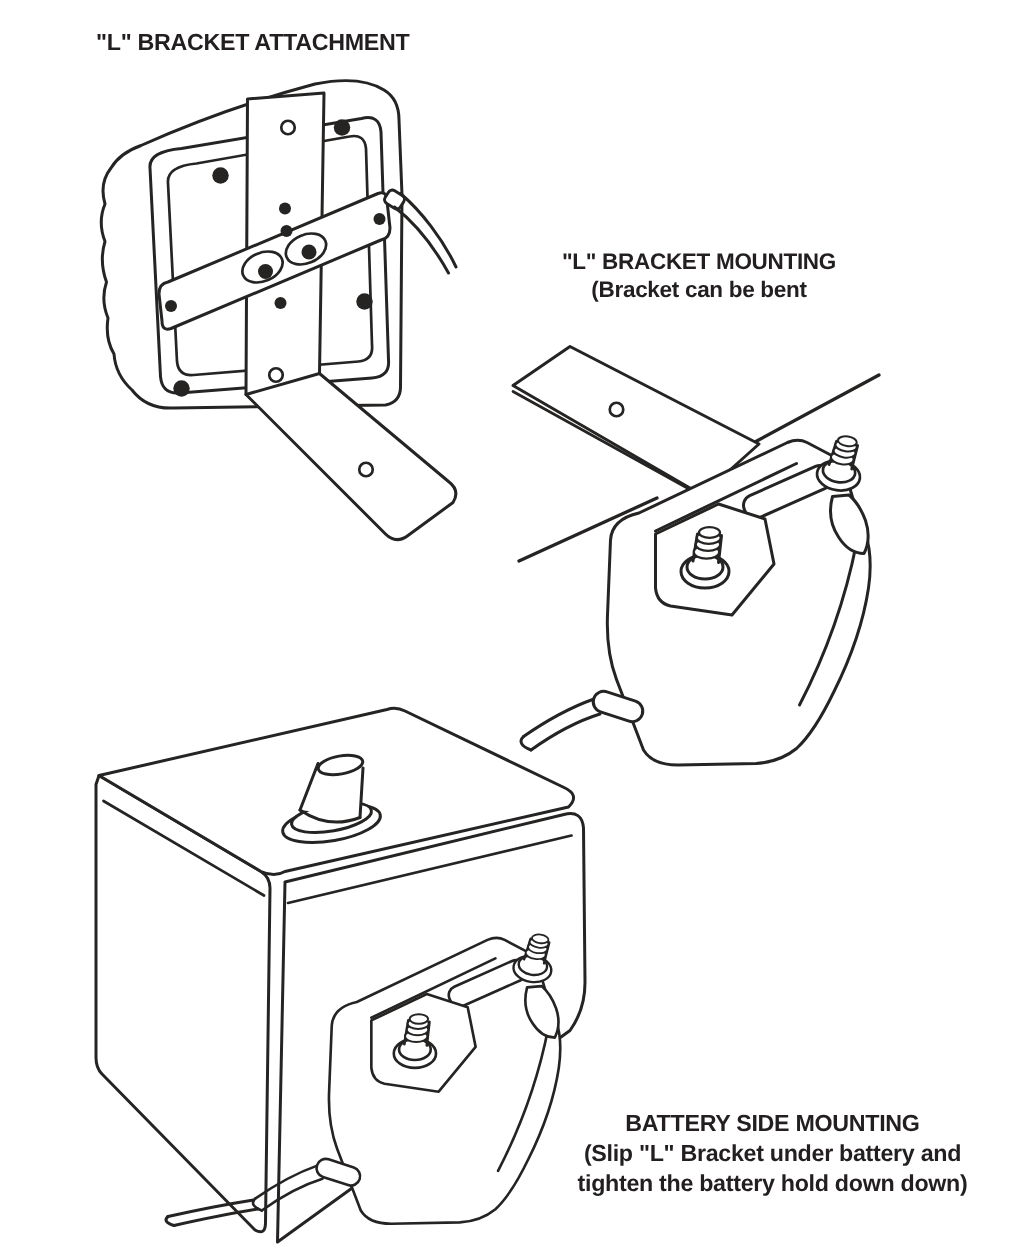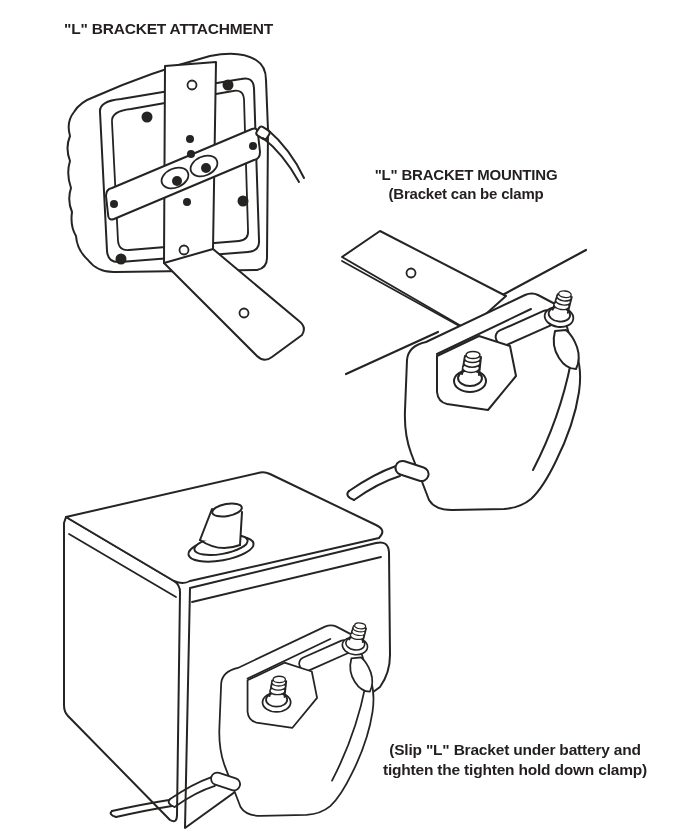--- a/index.html
+++ b/index.html
@@ -180,21 +180,22 @@
         <path d="M 172,806 C 153,809 134,813 116,817"></path>
         <path d="M 112,811 Q 108,814.5 116,817"></path>
       </g>
     </g>
   </svg>
 
   <div class="caption" id="fig1-title">"L" BRACKET ATTACHMENT</div>
 
   <div class="caption cap-center" id="fig2-caption">
     <div class="line">"L" BRACKET MOUNTING</div>
-    <div class="line">(Bracket can be clamp</div>
+    <div class="line">(Bracket can be bent</div>
   </div>
 
   <div class="caption cap-center" id="fig3-caption">
+    <div class="line">BATTERY SIDE MOUNTING</div>
     <div class="line">(Slip "L" Bracket under battery and</div>
-    <div class="line">tighten the tighten hold down clamp)</div>
+    <div class="line">tighten the battery hold down down)</div>
   </div>
 
 </div>
 
 </body></html>

